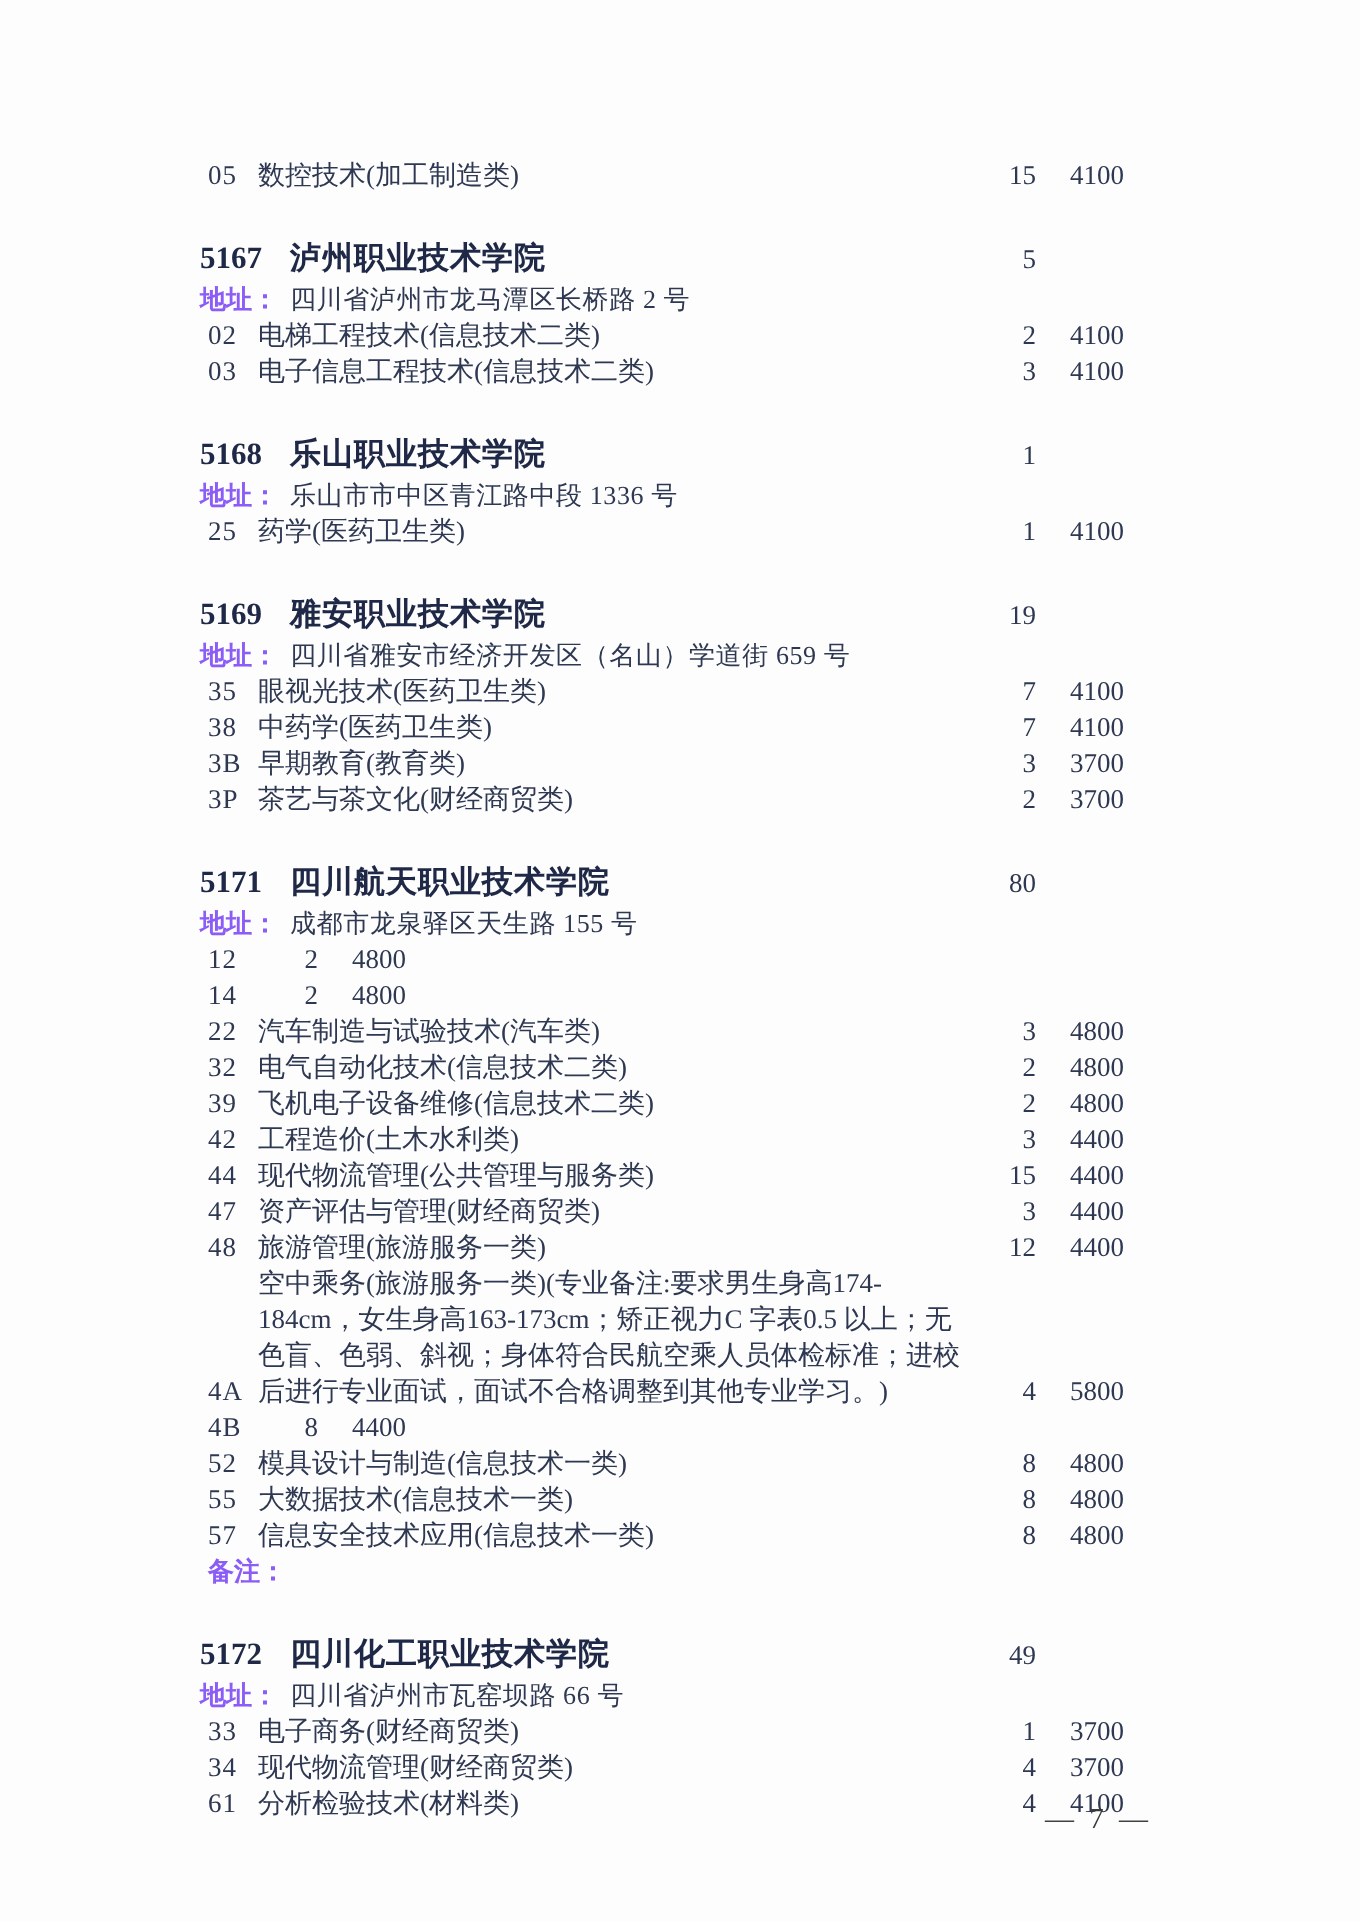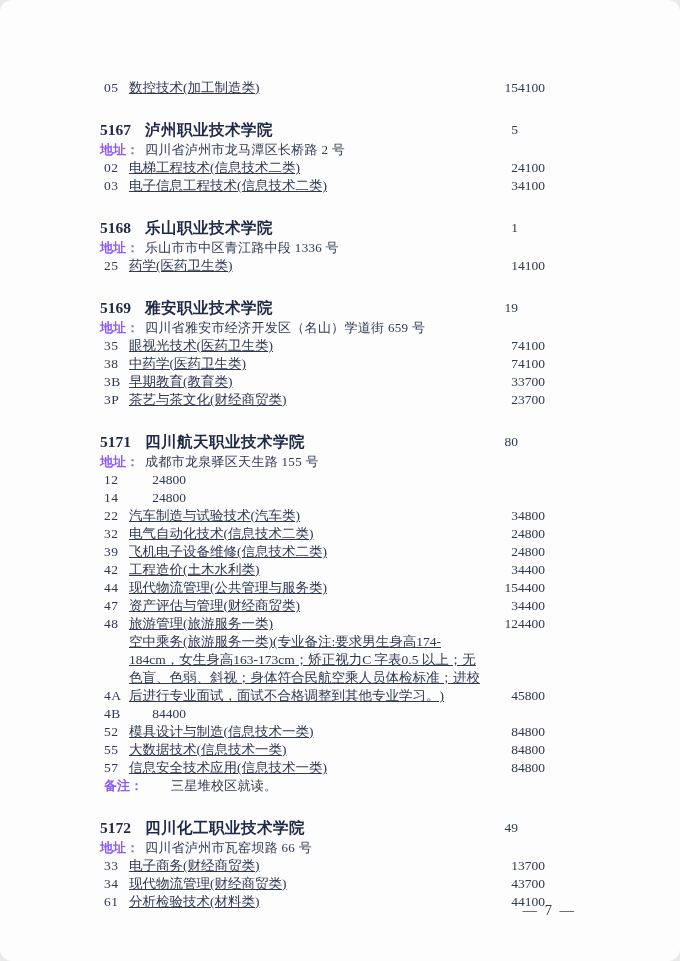--- a/index.html
+++ b/index.html
@@ -4,39 +4,38 @@
 <style>
   html,body{margin:0;padding:0;background:#e9e9e9;}
   .page{
     position:relative;
     width:680px;height:961px;
     margin:0 auto;
     background:#fdfdfd;
     color:#2e3852;
     font-family:"Liberation Serif","DejaVu Serif",serif;
     overflow:hidden;
-    border-radius:12px;
   }
   .content{
     position:absolute;
     left:100px;top:79px;
     width:462px;
   }
   
   .major-row{
     display:flex;
     align-items:flex-end;
     font-size:13.5px;
     line-height:18px;
     padding-left:4px;
   }
   .mcode{flex:none;width:25px;letter-spacing:.5px;}
-  .mname{flex:1;padding-right:8px;text-decoration:underline;}
+  .mname{flex:1;padding-right:8px;}
   .mcount{flex:none;width:30px;text-align:right;}
-  .mfee{flex:none;width:44px;}
+  .mfee{flex:none;width:44px;text-align:right;}
   
   .college-block{margin-top:21px;}
   .college-row{
     display:flex;
     align-items:center;
     font-family:"Liberation Sans","DejaVu Sans",sans-serif;
     font-weight:bold;
     font-size:15.5px;
     line-height:23px;
     color:#1f2947;
@@ -245,21 +244,20 @@
           <span class="mfee">4800</span>
         </div>
         <div class="major-row">
           <span class="mcode">57</span>
           <span class="mname">信息安全技术应用(信息技术一类)</span>
           <span class="mcount">8</span>
           <span class="mfee">4800</span>
         </div>
         <div class="note-row">
           <span class="note-label">备注：</span>
-          <span class="note-text">三星堆校区就读。</span>
         </div>
       </section>
       <section class="college-block">
         <div class="college-row">
           <span class="ccode">5172</span>
           <span class="cname">四川化工职业技术学院</span>
           <span class="cplan">49</span>
           <span class="cplan-spacer"></span>
         </div>
         <div class="addr-row">

